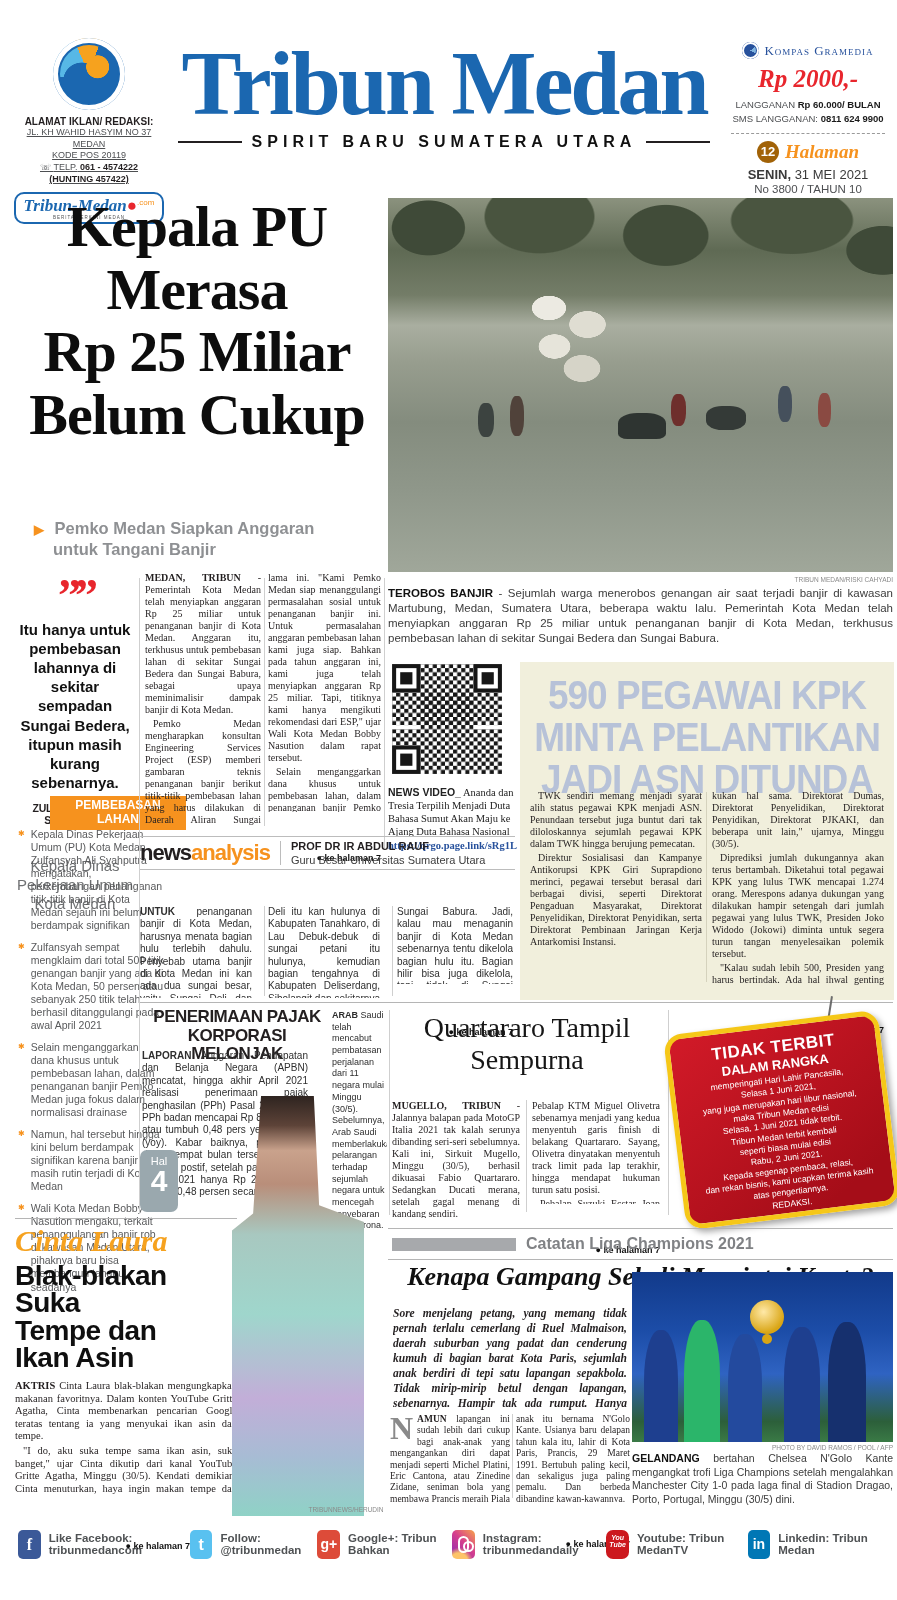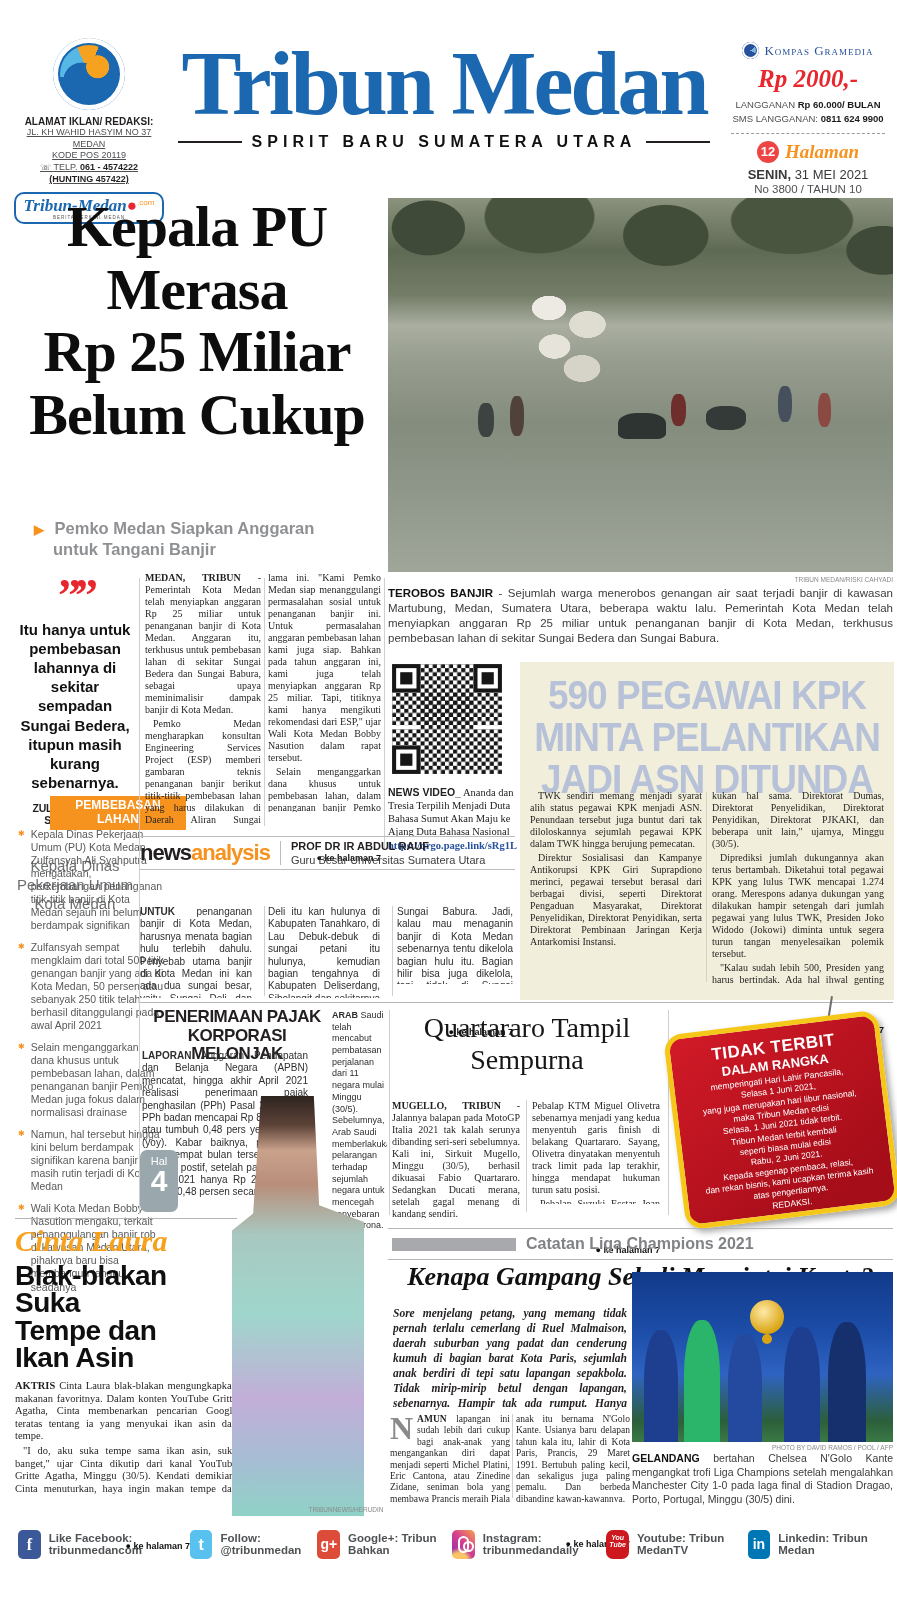--- a/index.html
+++ b/index.html
@@ -36,21 +36,21 @@
   .kg-row{display:flex;align-items:center;justify-content:center;gap:5px;}
   .kg-icon{width:17px;height:17px;border-radius:50%;
      background:conic-gradient(from 210deg,#27519c 0 55%,#7fb3e0 0 75%,#27519c 0 100%);
      box-shadow:inset 0 0 0 2px #fff,inset 0 0 0 3px #27519c;}
   .kg-text{font-family:"Liberation Serif",serif;font-variant:small-caps;font-size:13px;color:#27519c;letter-spacing:1px;}
   .price{font-family:"Liberation Serif",serif;font-style:italic;font-weight:bold;font-size:25px;color:#e8262d;margin:6px 0 5px;}
   .sub-line{font-size:9.5px;color:#4d4f52;line-height:1.45;}
   .sub-line b{color:#1a1a1a;}
   .dash-div{border-top:1px dashed #9a9a9a;margin:7px 8px;}
   .pages-row{display:flex;align-items:center;justify-content:center;gap:6px;margin:2px 0 4px;}
-  .pages-num{width:22px;height:22px;border-radius:50%;background:#ef4444;color:#fff;font-weight:bold;
+  .pages-num{width:22px;height:22px;border-radius:50%;background:#a16207;color:#fff;font-weight:bold;
              font-size:13px;line-height:22px;text-align:center;}
   .pages-word{font-family:"Liberation Serif",serif;font-style:italic;font-weight:bold;font-size:19px;color:#f6921e;}
   .date-line{font-size:13px;color:#3a3a3a;}
   .edition-line{font-size:11.5px;color:#4d4f52;margin-top:1px;}
 
   
   .headline{left:10px;top:196px;width:374px;text-align:center;font-family:"Liberation Serif",serif;
             font-weight:bold;font-size:58px;line-height:1.08;letter-spacing:-1px;color:#0d0d0d;}
   .subhead{left:34px;top:518px;width:340px;font-size:16.5px;font-weight:bold;color:#8e9093;line-height:1.25;}
   .subhead .arrow{color:#f6921e;font-size:13px;margin-right:6px;}

